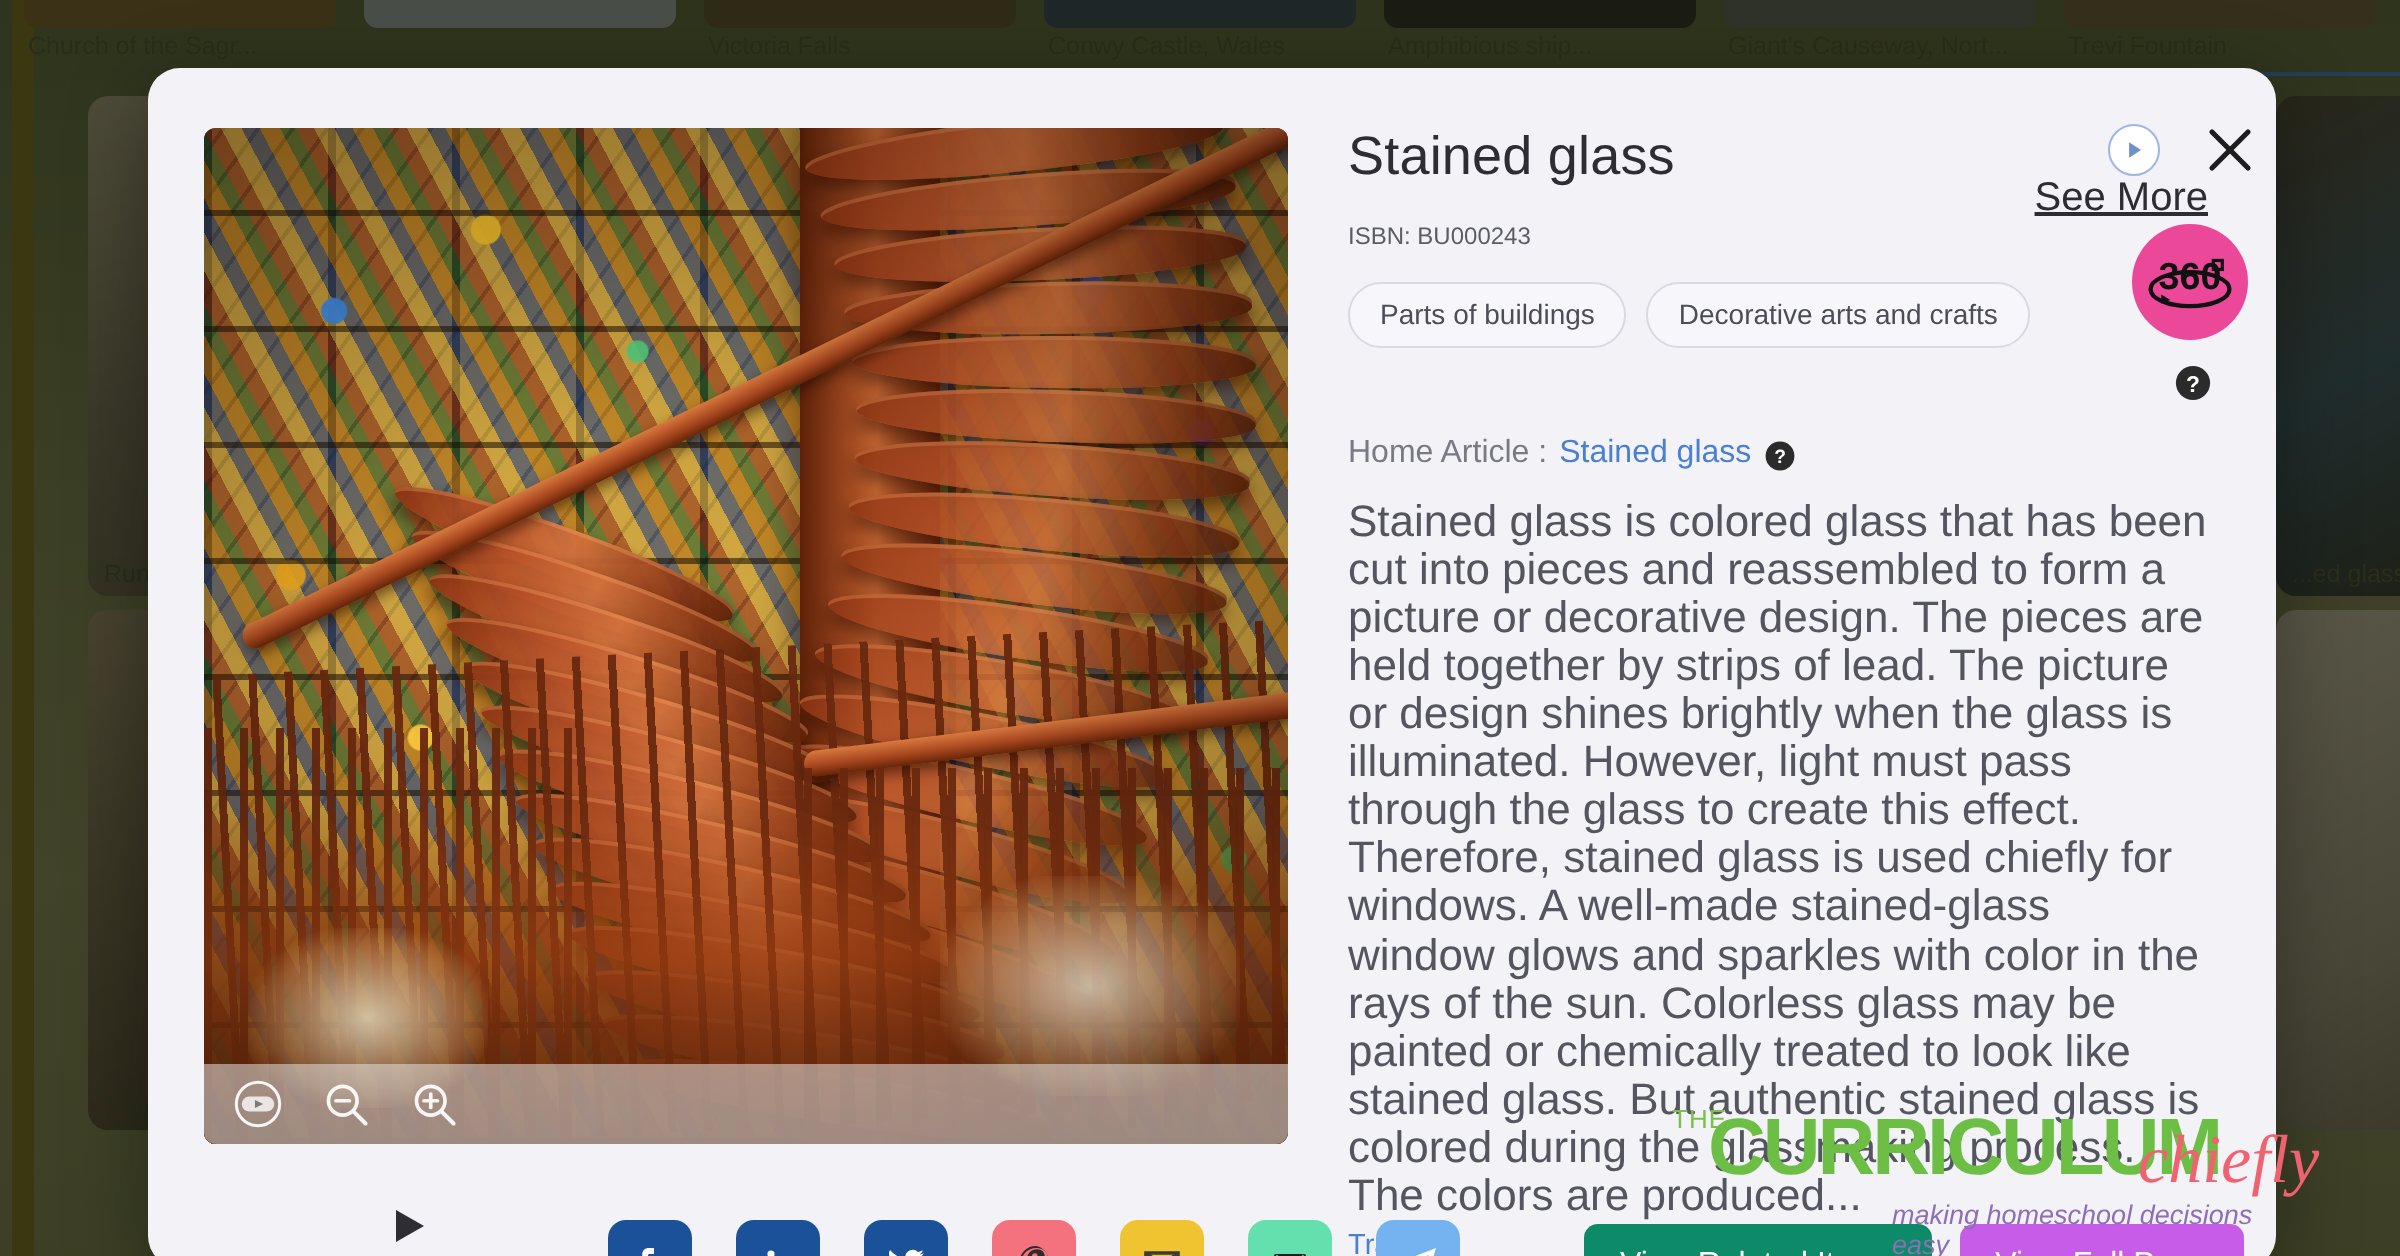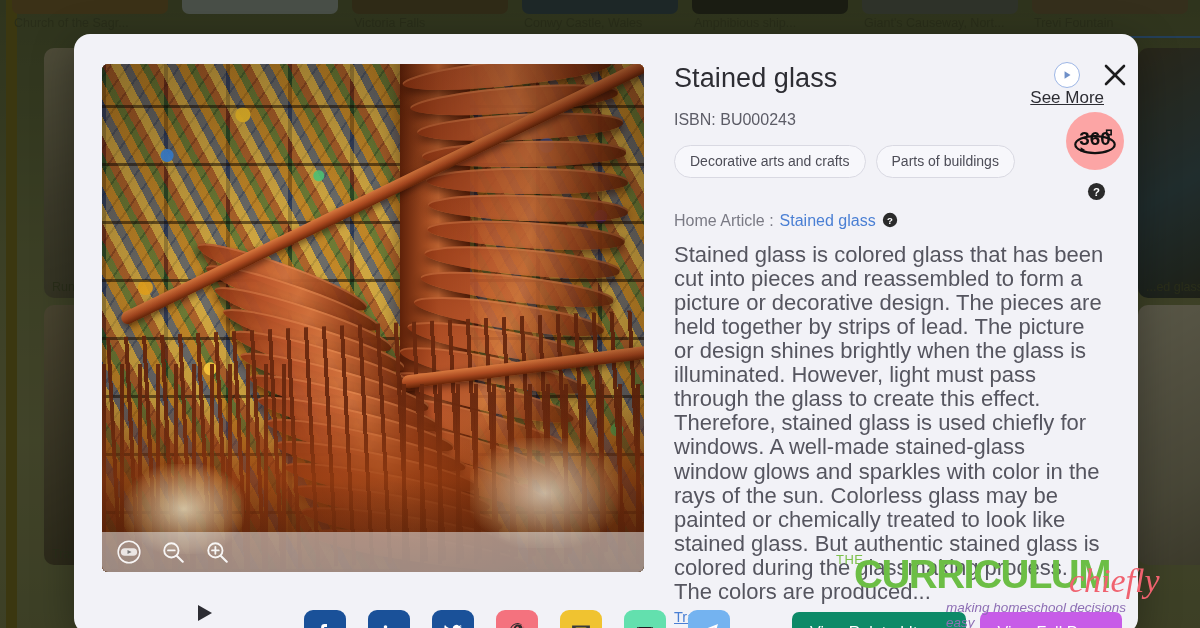--- a/index.html
+++ b/index.html
@@ -205,38 +205,38 @@
     bottom: 20px;
   }
   #title-row { display: flex; align-items: flex-start; }
   #article-title {
     font-size: 27px;
     font-weight: 400;
     color: #2d2d33;
     letter-spacing: .1px;
     line-height: 1.1;
   }
-  #isbn { margin-top: 17px; font-size: 16px; color: #5c5c66; }
+  #isbn { margin-top: 17px; font-size: 12px; color: #5c5c66; }
 
   #chips { margin-top: 16px; display: flex; gap: 10px; }
   .chip {
     border: 1px solid #d9d9e2;
     background: #f7f7fb;
     border-radius: 20px;
     padding: 7px 15px 8px;
     font-size: 14px;
     color: #4d4d57;
     white-space: nowrap;
     cursor: pointer;
   }
 
   #home-article-row {
-    margin-top: 34px;
+    margin-top: 44px;
     display: flex;
-    align-items: flex-start;
+    align-items: flex-end;
     gap: 6px;
     font-size: 16px;
     color: #7a7a84;
   }
   #home-article-link { color: #4a7fd4; cursor: pointer; }
 
   #article-body {
     margin-top: 13px;
     font-size: 22px;
     line-height: 24.1px;
@@ -249,37 +249,37 @@
     font-size: 14.5px;
     color: #4a7fd4;
     text-decoration: underline;
     cursor: pointer;
   }
 
   
   #ctl-col { position: absolute; right: -22px; top: -2px; width: 96px; }
   #see-more {
     position: absolute; right: 32px; top: 26px;
-    font-size: 17px; color: #2d2d33;
+    font-size: 20px; color: #2d2d33;
     text-decoration: underline; white-space: nowrap; cursor: pointer; text-align: right;
   }
   #play-badge {
     position: absolute; right: 56px; top: 0;
     width: 26px; height: 26px; border-radius: 50%;
     border: 1.6px solid #9db6e6; background: #fff;
     display:flex; align-items:center; justify-content:center; cursor:pointer;
   }
   #close-btn {
     position: absolute; right: 6px; top: -2px;
     width: 30px; height: 30px; cursor: pointer;
   }
   #btn-360 {
     position: absolute; right: 12px; top: 50px;
     width: 58px; height: 58px; border-radius: 50%;
-    background: #fca5a5;
+    background: #ec4899;
     display:flex; align-items:center; justify-content:center; cursor:pointer;
   }
   #help-dot {
     position: absolute; right: 30px; top: 120px;
     width: 19px; height: 19px; cursor: pointer;
   }
   .help-small { width: 16px; height: 16px; flex: 0 0 16px; cursor: pointer; }
 
   
   #social-row {
@@ -472,22 +472,22 @@
 
   <div id="details">
 
     <div id="title-row">
       <h1 id="article-title">Stained glass</h1>
     </div>
 
     <div id="isbn">ISBN: BU000243</div>
 
     <div id="chips">
+        <span class="chip">Parts of buildings</span>
         <span class="chip">Decorative arts and crafts</span>
-        <span class="chip">Parts of buildings</span>
       </div>
 
     <div id="home-article-row">
       <span>Home Article :</span>
       <span id="home-article-link">Stained glass</span>
       <svg class="help-small" viewBox="0 0 20 20">
         <circle cx="10" cy="10" r="9" fill="#2b2b2b"></circle>
         <text x="10" y="14.6" font-size="12" font-family="Liberation Sans, sans-serif" font-weight="bold" fill="#fff" text-anchor="middle">?</text>
       </svg>
     </div>

